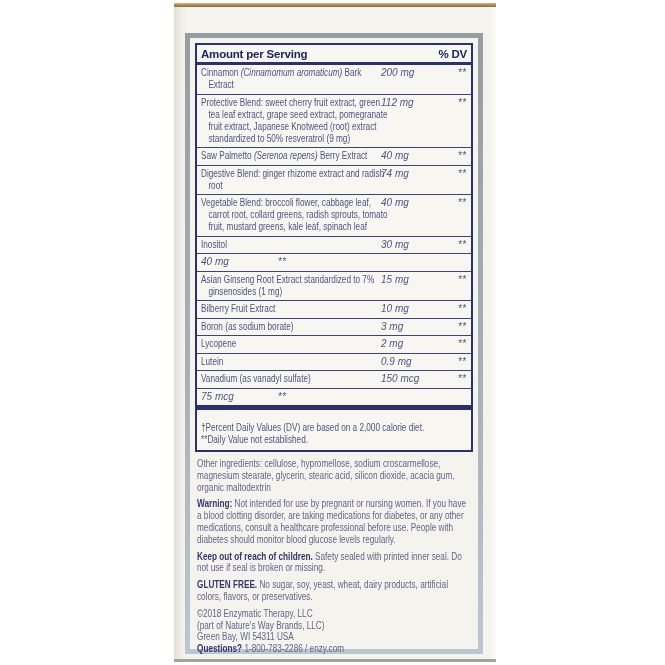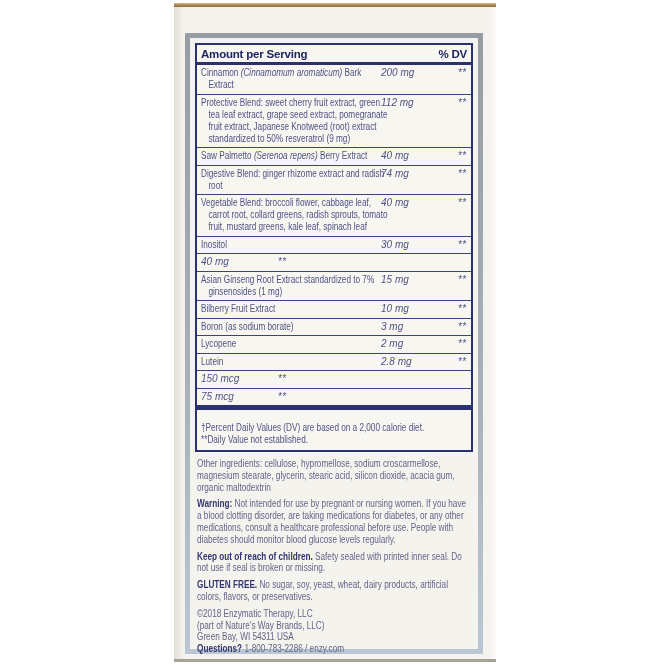--- a/index.html
+++ b/index.html
@@ -136,24 +136,27 @@
                 <span class="name">
                   <span class="cond hang">Lycopene</span>
                 </span>
                 <span class="amt">2 mg</span>
                 <span class="dv">**</span>
               </div>
               <div class="row">
                 <span class="name">
                   <span class="cond hang">Lutein</span>
                 </span>
-                <span class="amt">2.8 mg</span>
+                <span class="amt">0.9 mg</span>
                 <span class="dv">**</span>
               </div>
               <div class="row">
+                <span class="name">
+                  <span class="cond hang">Vanadium (as vanadyl sulfate)</span>
+                </span>
                 <span class="amt">150 mcg</span>
                 <span class="dv">**</span>
               </div>
               <div class="row">
                 <span class="amt">75 mcg</span>
                 <span class="dv">**</span>
               </div>
             </div>
           <div class="thick-bar"></div>
           <div class="footnotes">

